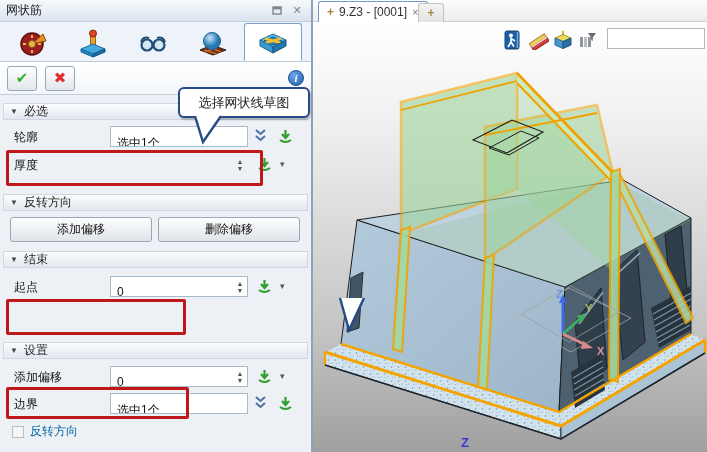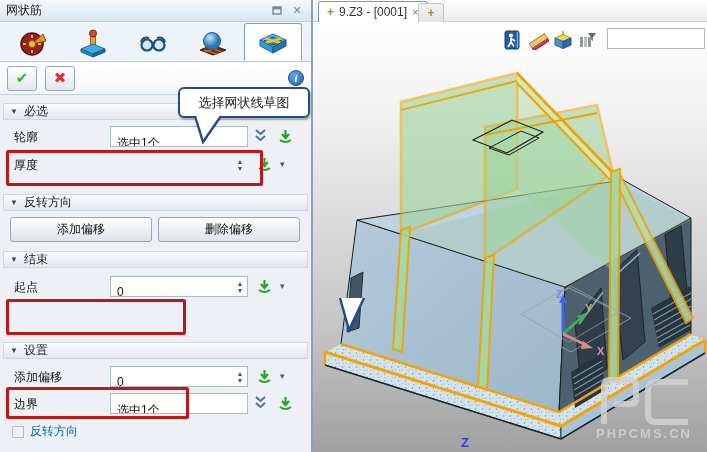--- a/index.html
+++ b/index.html
@@ -414,22 +414,15 @@
         <text x="284" y="333" font-size="11" font-weight="bold" fill="#d9939f">X</text>
       </svg>
 
       <svg class="tail" style="left:24px;top:275px" width="30" height="36">
         <polygon points="3,1 27,1 12,33" fill="#fff"></polygon>
         <path d="M3,1 L12,33 L27,1" fill="none" stroke="#274b86" stroke-width="2.4"></path>
       </svg>
 
       <span class="zcorner">Z</span>
 
-      <div class="wmark">
-        <svg width="108" height="52" viewBox="0 0 108 52">
-          <path d="M14,50 L14,12 Q14,6 20,6 L40,6 Q46,6 46,12 L46,24 Q46,30 40,30 L24,30" fill="none" stroke="#d2d2d2" stroke-width="6"></path>
-          <path d="M98,8 L66,8 Q58,8 58,16 L58,40 Q58,48 66,48 L98,48" fill="none" stroke="#d2d2d2" stroke-width="6"></path>
-        </svg>
-        <div class="wtxt">PHPCMS.CN</div>
-      </div>
     </div>
   </div>
 </div>
 
 </body></html>

